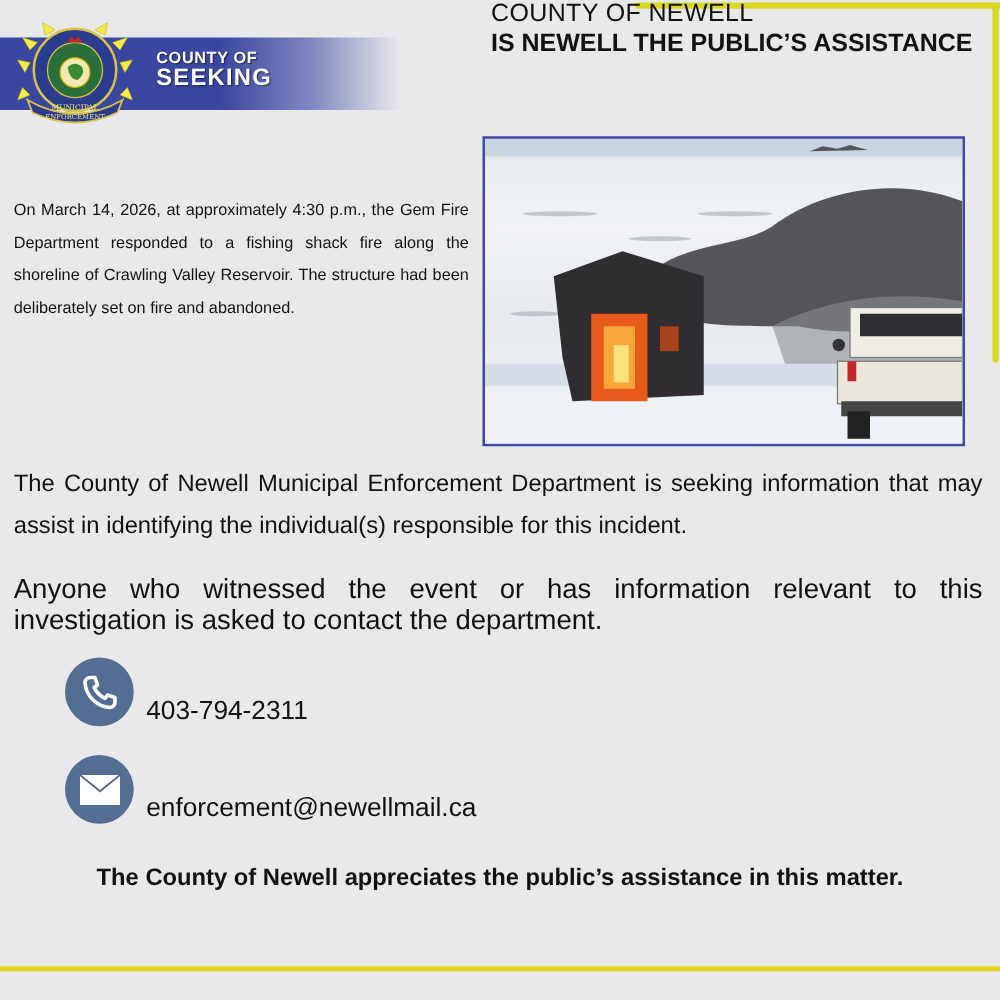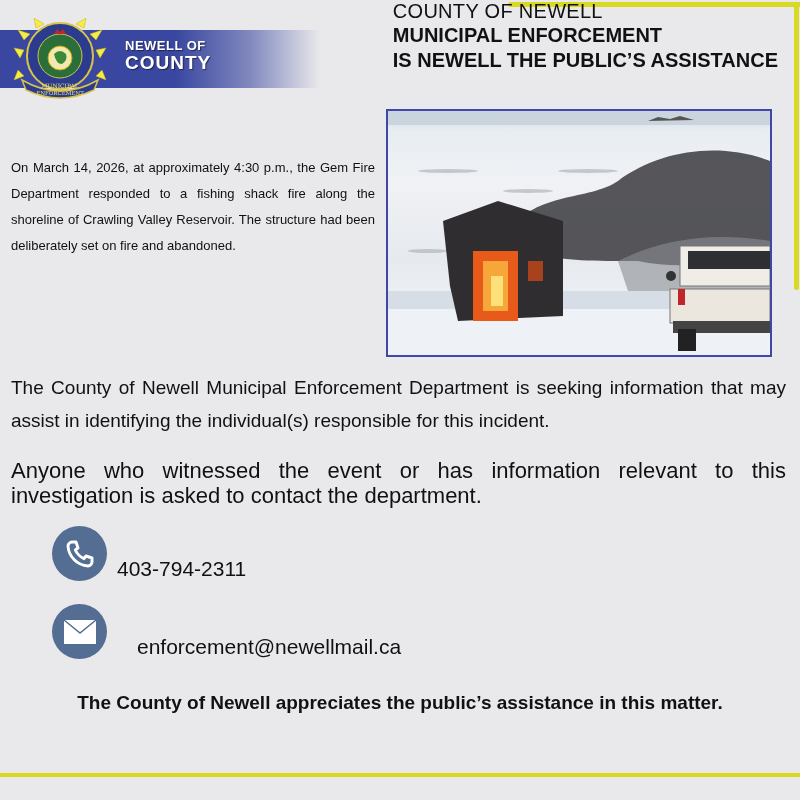--- a/index.html
+++ b/index.html
@@ -24,21 +24,21 @@
            background:linear-gradient(180deg,#cfd9e3 0%,#e8edf2 8%,#f0f2f5 30%,#e6e9ee 60%,#f4f6f9 100%); }
 
   .para1 { position:absolute; left:11px; top:155px; width:364px; font-size:13px; line-height:26px; text-align:justify; text-align-last:left; }
   .para2 { position:absolute; left:11px; top:371px; width:775px; font-size:19px; line-height:33px; text-align:justify; text-align-last:left; }
   .para3 { position:absolute; left:11px; top:458px; width:775px; font-size:22px; line-height:25px; text-align:justify; text-align-last:left; }
 
   .contact { position:absolute; left:52px; display:flex; align-items:flex-end; }
   .contact .circle { width:55px; height:55px; border-radius:50%; background:#546d93; display:flex; align-items:center; justify-content:center; }
   .contact .text { margin-left:10px; font-size:21px; }
   .c-phone { top:526px; }
-  .c-email { top:604px;gap:20px; }
+  .c-email { top:604px; }
 
   .footer { position:absolute; left:0; width:800px; top:692px; text-align:center; font-size:19px; font-weight:bold; }
 </style>
 </head>
 <body>
 
 <div class="yellow-top"></div>
 <div class="yellow-right"></div>
 <div class="yellow-bottom"></div>
 
@@ -57,27 +57,26 @@
   <circle cx="46" cy="38" r="33" fill="#2b3b8e" stroke="#d8c24a" stroke-width="2"></circle>
   <circle cx="46" cy="38" r="22" fill="#2a6f3a" stroke="#d8c24a" stroke-width="1"></circle>
   <circle cx="46" cy="40" r="12" fill="#f2e9b0" stroke="#c8a400" stroke-width="1"></circle>
   <path d="M40 36 q6 -6 12 0 q2 6 -4 10 q-6 0 -8 -10z" fill="#3c8a36"></path>
   <path d="M40 16 l3 -5 l3 3 l3 -3 l3 5 z" fill="#c0262b"></path>
   <path d="M8 62 q38 22 76 0 l-4 10 q-34 16 -68 0 z" fill="#2b3b8e" stroke="#d8c24a" stroke-width="1.5"></path>
   <text x="46" y="70" font-size="6" fill="#f0e070" text-anchor="middle" font-family="DejaVu Serif, serif">MUNICIPAL</text>
   <text x="46" y="77" font-size="5.5" fill="#f0e070" text-anchor="middle" font-family="DejaVu Serif, serif">ENFORCEMENT</text>
 </svg>
 <div class="banner-text">
-  <div class="banner-line1">NEWELL OF</div>
-  <div class="banner-line2">COUNTY</div>
+  <div class="banner-line1">COUNTY OF</div>
+  <div class="banner-line2">SEEKING</div>
 </div>
 
 <div class="header-right">
   <div class="hdr-county">COUNTY OF NEWELL</div>
-  <div class="hdr-line">MUNICIPAL ENFORCEMENT</div>
   <div class="hdr-line">IS NEWELL THE PUBLIC’S ASSISTANCE</div>
 </div>
 
 <div class="photo">
   <svg width="382" height="244" viewBox="0 0 382 244">
     <rect x="0" y="0" width="382" height="14" fill="#c9d4de"></rect>
     <path d="M260 10 l10 -4 l12 2 l10 -3 l14 4 z" fill="#555"></path>
     <g fill="#a9aeb5" opacity="0.6">
       <ellipse cx="60" cy="60" rx="30" ry="2"></ellipse>
         <ellipse cx="140" cy="80" rx="25" ry="2"></ellipse>

